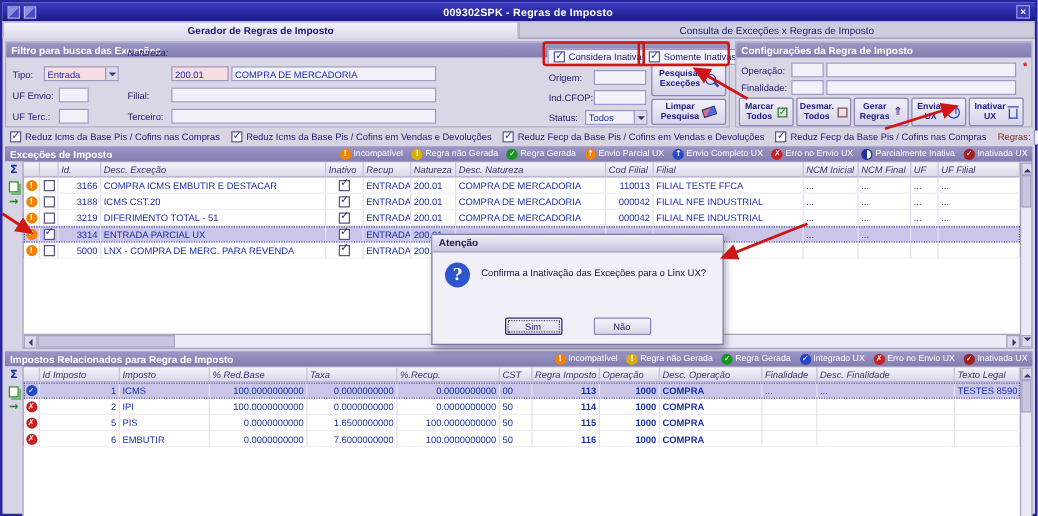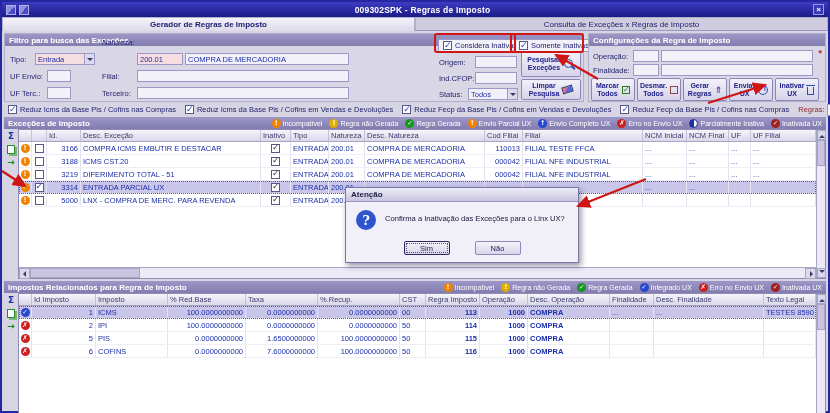--- a/index.html
+++ b/index.html
@@ -68,21 +68,21 @@
   .ic-garrow{color:#1a8a1a;font-weight:bold;font-size:9px;line-height:9px;font-family:"DejaVu Sans",sans-serif;}
   .ic-garrow::after{content:"→";}
   .grid{flex:1;display:flex;background:#fff;border:1px solid #8f8bb5;min-width:0;}
   .gmain{flex:1;display:flex;flex-direction:column;min-width:0;}
   .trow{display:flex;height:13px;align-items:center;color:#1b2fa8;font-size:7.5px;
     border-bottom:1px solid #efedf6;}
   .trow.sel{background:#c9c6ea;outline:1px dotted #5a56a0;outline-offset:-1px;}
   .ghead{height:12px;background:linear-gradient(#f6f5fb,#dad7e8);color:#3a3a6e;font-size:7.5px;
     border-bottom:1px solid #a8a4c4;display:flex;align-items:center;}
   .hc{border-right:1px solid #c4c1d8;height:100%;display:flex;align-items:center;padding:0 2px;
-    overflow:hidden;white-space:nowrap;}
+    overflow:hidden;white-space:nowrap;font-style:italic;}
   .c{border-right:1px solid #e4e2f0;height:100%;display:flex;align-items:center;padding:0 2px;
     overflow:hidden;white-space:nowrap;}
   .num{justify-content:flex-end;}
   .ctr{justify-content:center;}
   .b{font-weight:bold;}
   .gfill{flex:1;background:#fff;}
   
   .e-ic{width:13px;flex:0 0 13px}.e-chk{width:15px;flex:0 0 15px}.e-id{width:34px;flex:0 0 34px}
   .e-desc{width:180px;flex:0 0 180px}.e-inat{width:30px;flex:0 0 30px}.e-tipo{width:38px;flex:0 0 38px}
   .e-nat{width:36px;flex:0 0 36px}.e-dnat{width:120px;flex:0 0 120px}.e-codf{width:38px;flex:0 0 38px}
@@ -116,21 +116,21 @@
   .ic-send{width:10px;height:10px;border:1px solid #2a4ab8;border-radius:50%;position:relative;
     color:#2a4ab8;flex:0 0 auto;font-family:"DejaVu Sans",sans-serif;}
   .ic-send::after{content:"↑";position:absolute;left:2.2px;top:-1.5px;font-size:8px;font-weight:bold;}
   .ic-trash{width:7px;height:8px;border:1px solid #2a4ab8;border-top:none;position:relative;margin-top:2px;flex:0 0 auto;}
   .ic-trash::before{content:"";position:absolute;left:-2px;top:-2px;width:9px;height:1.4px;background:#2a4ab8;}
   
   .opts{position:absolute;left:2px;right:2px;top:101px;height:13px;display:flex;align-items:center;
     gap:9px;padding:0 4px;color:#23236e;font-size:7.5px;white-space:nowrap;}
   .opt{display:flex;align-items:center;gap:3px;}
   
-  .dialog{position:absolute;left:343px;top:185px;width:234px;height:76px;background:#f1f0f8;
+  .dialog{position:absolute;left:343px;top:185px;width:234px;height:89px;background:#f1f0f8;
     border:1px solid #7a76a8;box-shadow:2px 3px 6px rgba(20,20,60,.45);z-index:40;}
   .dlg-title{height:14px;background:linear-gradient(#efeef8,#c7c3de);border-bottom:1px solid #9a96c0;
     display:flex;align-items:center;padding:0 5px;color:#22224a;font-weight:bold;font-size:8px;}
   .dlg-body{display:flex;padding:8px 8px 0 10px;align-items:flex-start;}
   .q-icon{width:20px;height:20px;border-radius:50%;background:#2f55cc;color:#fff;flex:0 0 auto;
     display:flex;align-items:center;justify-content:center;font-size:13px;font-weight:bold;
     font-family:"DejaVu Serif",serif;}
   .q-icon::after{content:"?";}
   .dlg-msg{margin-left:9px;margin-top:4px;color:#15153a;font-size:7.6px;line-height:9px;}
   .dlg-btns{position:absolute;left:0;right:0;bottom:7px;display:flex;justify-content:center;gap:25px;}
@@ -337,21 +337,21 @@
         <span class="ic-garrow"></span>
       </div>
       <div class="grid">
         <div class="gmain">
           <div class="ghead">
             <span class="hc e-ic"></span>
               <span class="hc e-chk"></span>
             <span class="hc e-id">Id.</span>
             <span class="hc e-desc">Desc. Exceção</span>
             <span class="hc e-inat">Inativo</span>
-            <span class="hc e-tipo">Tipo</span>
+            <span class="hc e-tipo">Recup</span>
             <span class="hc e-nat">Natureza</span>
             <span class="hc e-dnat">Desc. Natureza</span>
             <span class="hc e-codf">Cod Filial</span>
             <span class="hc e-fil">Filial</span>
             <span class="hc e-ncmi">NCM Inicial</span>
             <span class="hc e-ncmf">NCM Final</span>
             <span class="hc e-uf">UF</span>
             <span class="hc e-uff">UF Filial</span>
           </div>
 
@@ -602,21 +602,21 @@
             <span class="c t-fin"></span>
             <span class="c t-dfin"></span>
             <span class="c t-txt"></span>
           </div>
 
           <div class="trow">
             <span class="c t-ic ctr">
                 <span class="dot d-rd g-x"></span>
               </span>
             <span class="c t-id num">6</span>
-            <span class="c t-im p t-imp">COFINS</span>
+            <span class="c t-im p t-imp">EMBUTIR</span>
             <span class="c t-red num">0.0000000000</span>
             <span class="c t-tax num">7.6000000000</span>
             <span class="c t-rec num">100.0000000000</span>
             <span class="c t-cst">50</span>
             <span class="c t-reg num b">116</span>
             <span class="c t-op num b">1000</span>
             <span class="c t-dop b">COMPRA</span>
             <span class="c t-fin"></span>
             <span class="c t-dfin"></span>
             <span class="c t-txt"></span>

